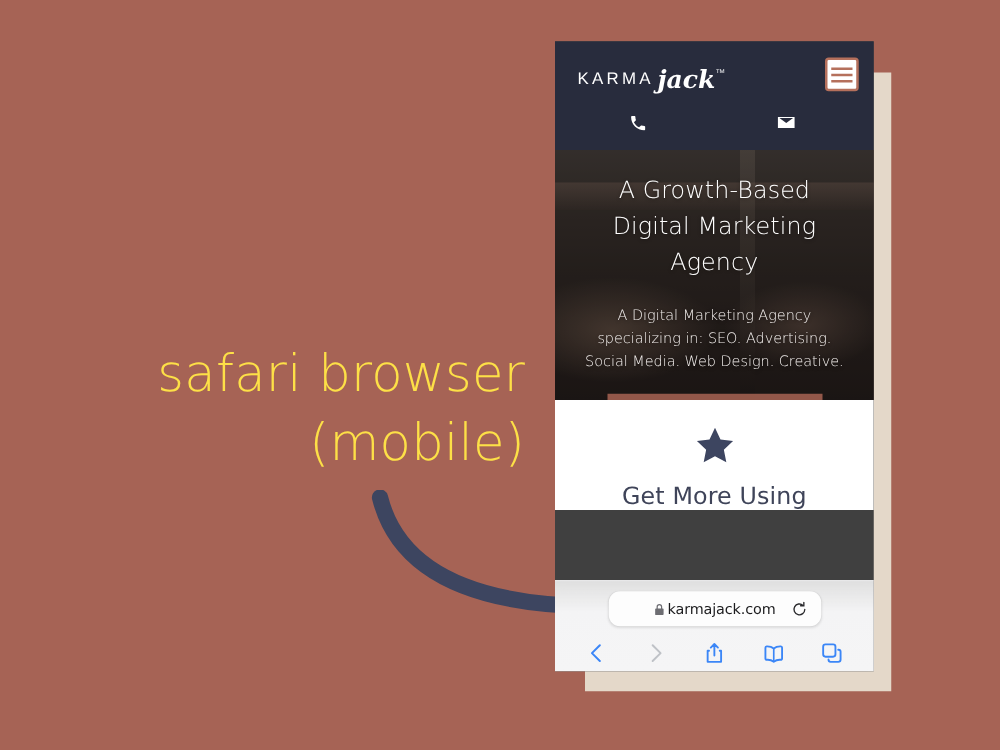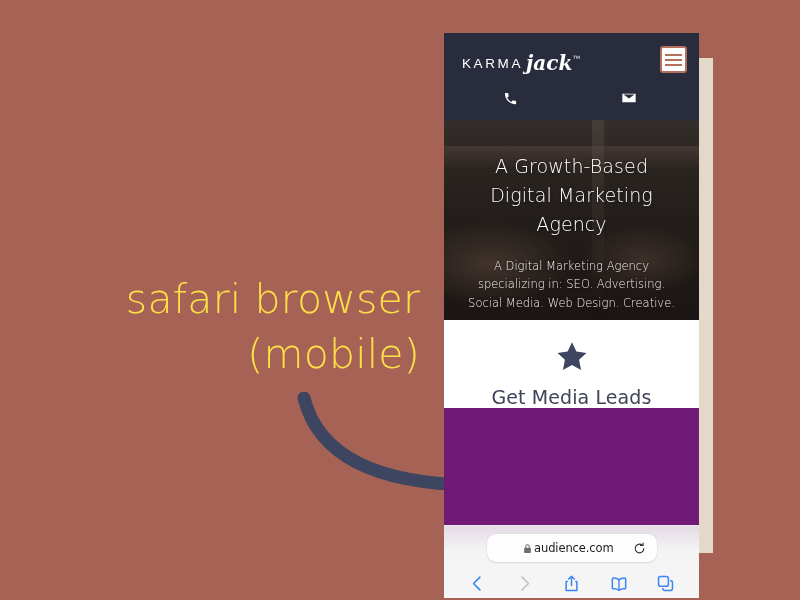--- a/index.html
+++ b/index.html
@@ -32,22 +32,22 @@
     position:absolute;
     left:468px; top:58px;
     width:245px; height:495px;
     background:#e4d8c9;
   }
 
   
   .phone{
     position:absolute;
     left:444px; top:33px;
-    width:255px; height:565px;
-    background:#701a75;
+    width:255px; height:504px;
+    background:#404040;
     overflow:hidden;
   }
 
   
   .site-header{
     height:87px;background:#282c3d;position:relative;
   }
   .logo{
     position:absolute;left:18px;top:18px;
     color:#ffffff;white-space:nowrap;
@@ -99,21 +99,21 @@
   }
   .hero .photo:before{
     content:"";position:absolute;left:0;right:0;top:26px;height:22px;
     background:linear-gradient(180deg,rgba(190,150,130,.30),rgba(90,70,60,.12));
   }
   .hero .photo:after{
     content:"";position:absolute;left:58%;top:0;width:12px;height:100%;
     background:linear-gradient(180deg,rgba(210,190,170,.22),rgba(0,0,0,.1));
   }
   .hero .scrim{position:absolute;inset:0;background:rgba(25,20,18,.45);}
-  .hero .hero-inner{position:relative;text-align:center;padding:32px 14px 0;}
+  .hero .hero-inner{position:relative;text-align:center;padding:18px 14px 0;}
   .hero h1{
     margin:0;color:#fff;font-weight:300;
     font-family:"DejaVu Sans", sans-serif;
     font-size:19px;line-height:1.52;letter-spacing:.1px;
     text-shadow:0 1px 3px rgba(0,0,0,.45);
     white-space:pre-line;
   }
   .hero p.sub{
     margin:18px 8px 16px;color:#f2eeec;font-weight:300;
     font-family:"DejaVu Sans", sans-serif;
@@ -222,30 +222,30 @@
 Digital Marketing Agency</h1>
         <p class="sub">A Digital Marketing Agency specializing in: SEO. Advertising. Social Media. Web Design. Creative.</p>
         <button class="cta">Schedule An Appointment</button>
       </div>
     </div>
 
     <div class="leads">
       <svg class="star" viewBox="0 0 24 24">
         <path fill="currentColor" d="M12 1.6l3.1 6.6 7.1.9-5.2 4.9 1.4 7.1L12 17.6 5.6 21.1 7 14l-5.2-4.9 7.1-.9z"></path>
       </svg>
-      <h2>Get Media Leads</h2>
+      <h2>Get More Using</h2>
     </div>
 
     <div class="safari">
 
       <div class="urlbar">
         <svg class="lock" viewBox="0 0 12 14">
           <path fill="currentColor" d="M3 6V4.2A3 3 0 019 4.2V6h.6c.5 0 .9.4.9.9v5.2c0 .5-.4.9-.9.9H2.4a.9.9 0 01-.9-.9V6.9c0-.5.4-.9.9-.9H3zm1.3 0h3.4V4.2a1.7 1.7 0 00-3.4 0V6z"></path>
         </svg>
-        <span class="host">audience.com</span>
+        <span class="host">karmajack.com</span>
         <svg class="reload" viewBox="0 0 24 24">
           <path fill="none" stroke="currentColor" stroke-width="2" stroke-linecap="round" d="M20 12a8 8 0 11-2.6-5.9"></path>
           <path fill="none" stroke="currentColor" stroke-width="2" stroke-linecap="round" d="M18.6 1.8v4.8h-4.8"></path>
         </svg>
       </div>
 
       <div class="toolbar">
         <span class="tb">
           <svg viewBox="0 0 24 24" width="19" height="19">
               <path fill="none" stroke="currentColor" stroke-width="2" stroke-linecap="round" stroke-linejoin="round" d="M15 4L7 12l8 8"></path>

